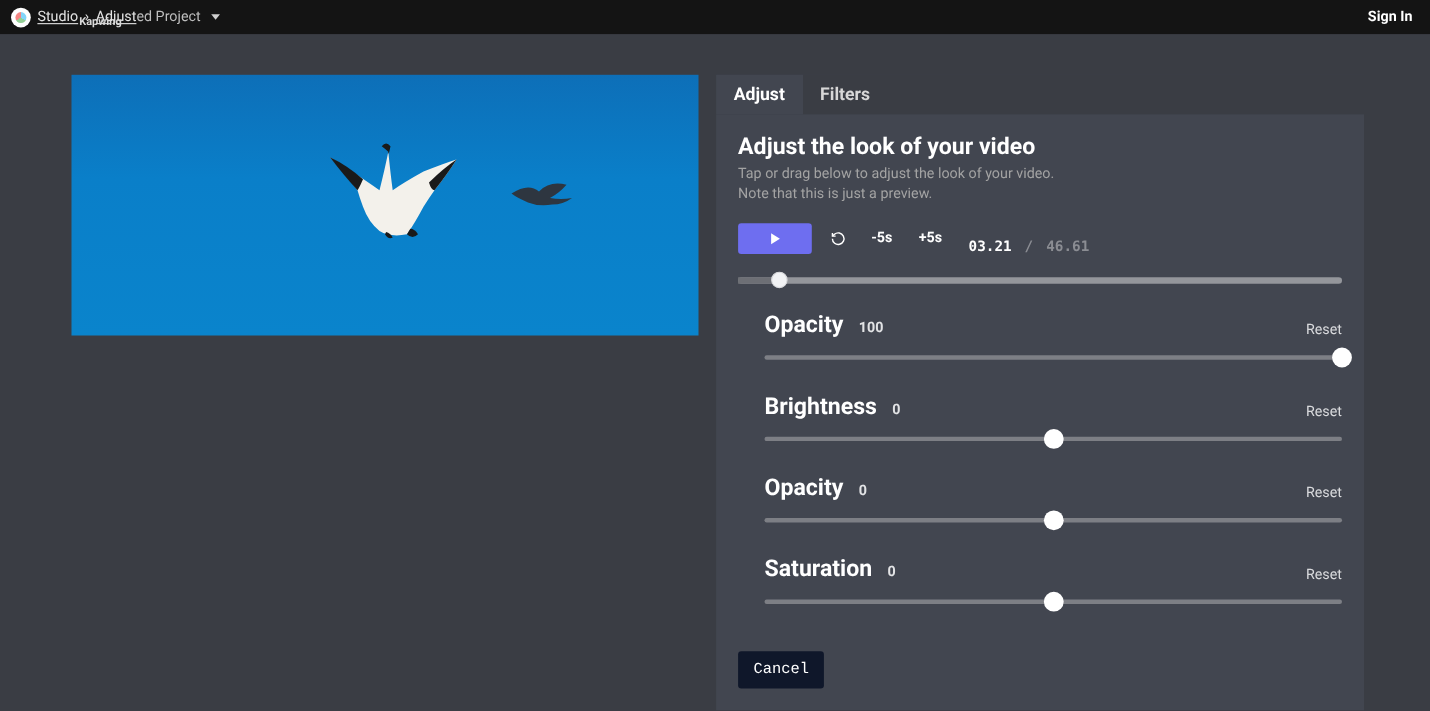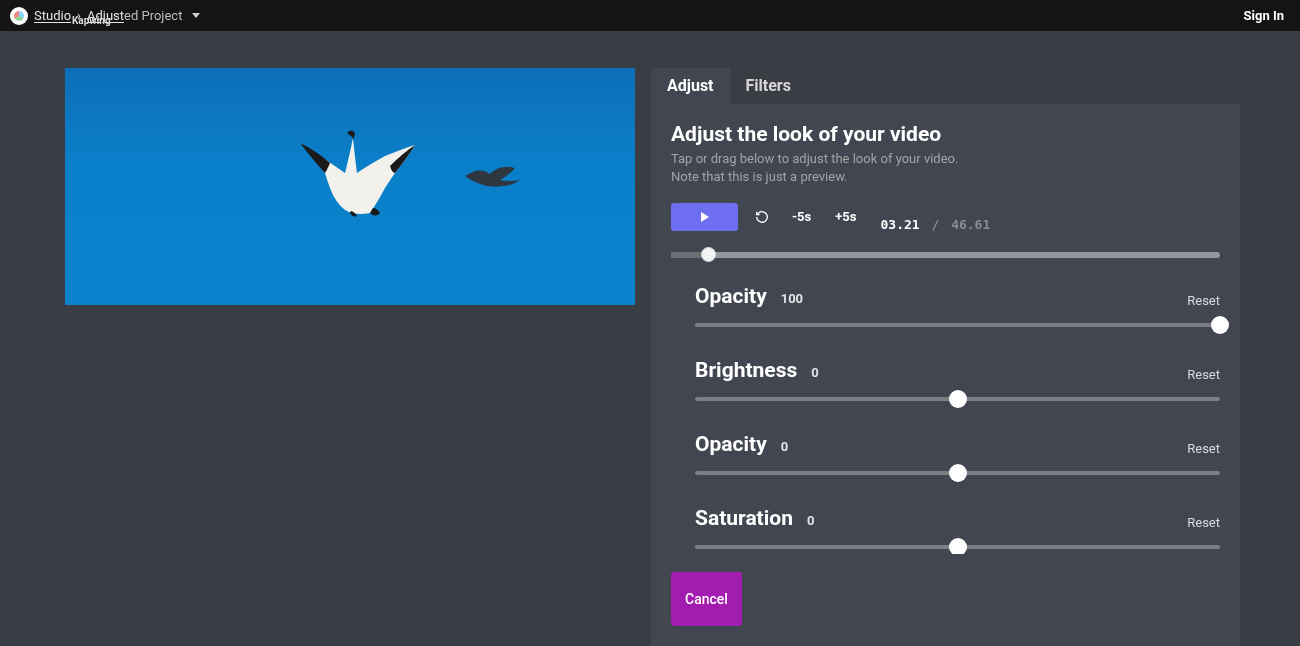--- a/index.html
+++ b/index.html
@@ -156,22 +156,22 @@
     transform: translateX(-50%);
   }
 
   
   .footer {
     display:flex; justify-content: space-between; align-items: center;
     padding: 18px 20px 20px 20px;
     margin-top: auto;
   }
   .cancel-btn {
-    background:#a21caf; color:#fff; font-size:14px; font-weight:500;
-    padding: 19px 14px; border-radius:3px; cursor:pointer;
+    background:#0f172a; color:#fff; font-size:14px; font-weight:500;
+    padding: 9px 14px; border-radius:3px; cursor:pointer;font-family:Liberation Mono, monospace;
   }
   .done-btn {
     background:#e7405e; color:#fff; font-size:16px; font-weight:700;
     padding: 10px 16px 10px 20px; border-radius:3px; cursor:pointer;
     display:flex; align-items:center; gap:12px;
   }
 </style>
 </head>
 <body>
 

